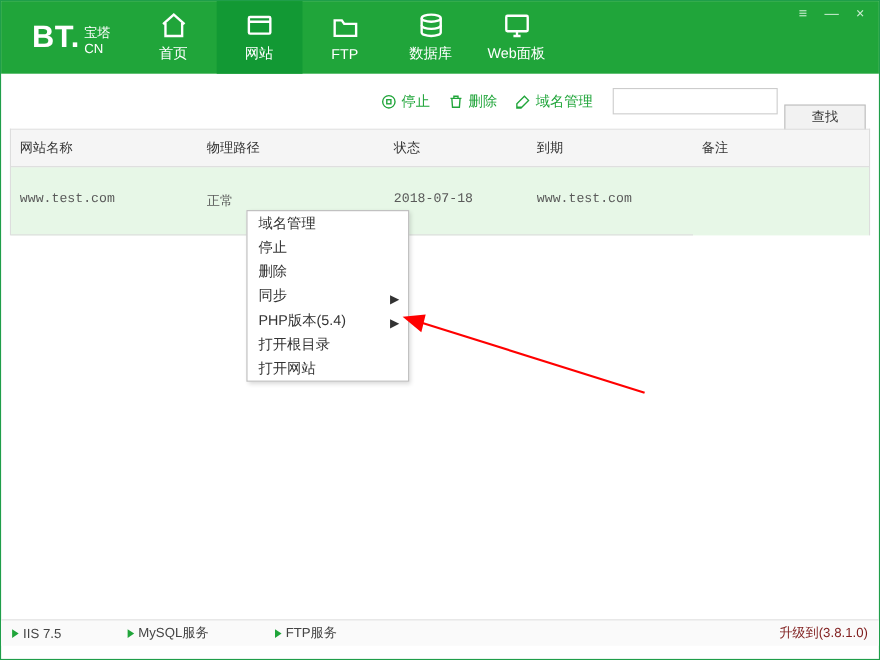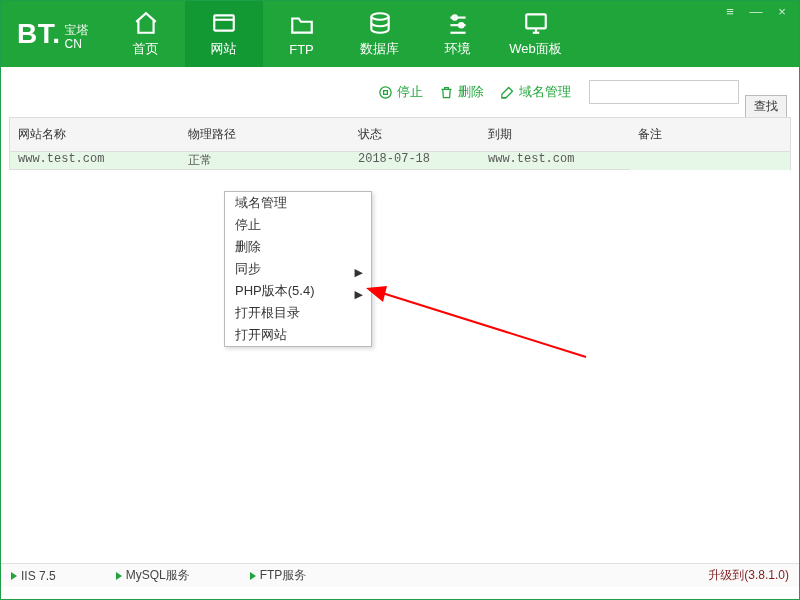--- a/index.html
+++ b/index.html
@@ -3,46 +3,46 @@
 <meta charset="utf-8">
 <style>
   * { box-sizing: border-box; margin: 0; padding: 0; font-family: "Microsoft YaHei", Arial, sans-serif; }
   html, body { width: 800px; height: 600px; overflow: hidden; }
   .window { width: 800px; height: 600px; border: 1px solid #1f9e4a; display: flex; flex-direction: column; background: #fff; position: relative; }
 
   
   .titlebar { height: 66px; background: #20a53a; display: flex; align-items: stretch; color: #fff; position: relative; }
   .winctrls { position: absolute; top: 2px; right: 4px; display: flex; gap: 0; }
   .winctrls div { width: 26px; height: 16px; display: flex; align-items: center; justify-content: center; font-size: 13px; color: #cceed3; cursor: pointer; }
-  .logoarea { display: flex; align-items: center; padding: 0 18px 0 16px; }
+  .logoarea { display: flex; align-items: center; padding: 0 18px 0 28px; }
   .logo-big { font-size: 28px; font-weight: bold; letter-spacing: 0.5px; }
   .logo-sub { display: flex; flex-direction: column; font-size: 12px; line-height: 14px; margin-left: 4px; margin-top: 6px; }
   .nav { display: flex; align-items: stretch; }
   .nav-item { width: 78px; display: flex; flex-direction: column; align-items: center; justify-content: center; gap: 4px; font-size: 13px; cursor: pointer; }
   .nav-item.active { background: #129934; }
   .nav-item svg { width: 26px; height: 26px; }
   .nav-item svg * { stroke: #fff; fill: none; stroke-width: 2; }
 
   
   .toolbar { height: 50px; display: flex; align-items: center; padding: 0 12px; }
   .btn-primary { background: #20a53a; color: #fff; border: none; padding: 7px 14px; font-size: 13px; cursor: pointer; }
   .tspacer { flex: 1; }
   .taction { display: inline-flex; align-items: center; gap: 4px; color: #20a53a; font-size: 13px; margin: 0 8px; cursor: pointer; }
   .taction svg { width: 15px; height: 15px; }
   .taction svg * { stroke: #20a53a; fill: none; stroke-width: 2; }
   .search-input { width: 150px; height: 24px; border: 1px solid #ccc; padding: 0 5px; font-size: 12px; margin: 0 6px 0 10px; }
-  .btn-search { height: 24px; border: 1px solid #bbb; background: #f2f2f2; color: #333; font-size: 12px; padding: 0 8px; cursor: pointer; margin-top: 29px; }
+  .btn-search { height: 24px; border: 1px solid #bbb; background: #f2f2f2; color: #333; font-size: 12px; padding: 0 24px; cursor: pointer; margin-top: 29px; }
 
   
   .table { width: calc(100% - 16px); margin: 0 8px; border: 1px solid #ddd; border-bottom: none; font-size: 12px; }
   .thead, .trow { display: grid; grid-template-columns: 170px 170px 130px 150px 1fr; }
   .thead { background: #f5f5f5; }
   .thead > div { padding: 8px 8px; color: #333; border-bottom: 1px solid #ddd; }
   .trow { background: #e7f7e7; }
-  .trow > div { padding: 0 8px; color: #5a5a5a; border-bottom: 1px solid #ddd; font-family: Consolas, "Courier New", monospace; font-size: 12px; white-space: nowrap; overflow: hidden; }
+  .trow > div { padding: 22px 8px; color: #5a5a5a; border-bottom: 1px solid #ddd; font-family: Consolas, "Courier New", monospace; font-size: 12px; white-space: nowrap; overflow: hidden; }
 
   
   .ctxmenu { position: absolute; left: 223px; top: 190px; width: 148px; background: #fff; border: 1px solid #bbb; box-shadow: 2px 2px 4px rgba(0,0,0,0.15); font-size: 13px; color: #333; z-index: 10; }
   .ctxitem { height: 22px; line-height: 22px; padding: 0 10px; position: relative; cursor: pointer; }
   .ctxitem .sub-arrow { position: absolute; right: 8px; top: 3px; font-size: 11px; color: #333; }
 
   
   .arrow-svg { position: absolute; left: 360px; top: 281px; z-index: 20; pointer-events: none; }
 
   
@@ -91,30 +91,20 @@
           </svg>
         <span>FTP</span>
       </div>
       <div class="nav-item">
         <svg viewBox="0 0 24 24">
             <ellipse cx="12" cy="6" rx="8" ry="3"></ellipse>
             <path d="M4 6 v12 a8 3 0 0 0 16 0 V6"></path>
             <path d="M4 12 a8 3 0 0 0 16 0"></path>
           </svg>
         <span>数据库</span>
-      </div>
-      <div class="nav-item">
-        <svg viewBox="0 0 24 24">
-            <line x1="5" y1="7" x2="19" y2="7"></line>
-            <circle cx="9" cy="7" r="2"></circle>
-            <line x1="5" y1="14" x2="19" y2="14"></line>
-            <circle cx="15" cy="14" r="2"></circle>
-            <line x1="5" y1="21" x2="19" y2="21"></line>
-          </svg>
-        <span>环境</span>
       </div>
       <div class="nav-item">
         <svg viewBox="0 0 24 24">
             <rect x="3" y="4" width="18" height="13" rx="1"></rect>
             <line x1="9" y1="21" x2="15" y2="21"></line>
             <line x1="12" y1="17" x2="12" y2="21"></line>
           </svg>
         <span>Web面板</span>
       </div>
     </div>

